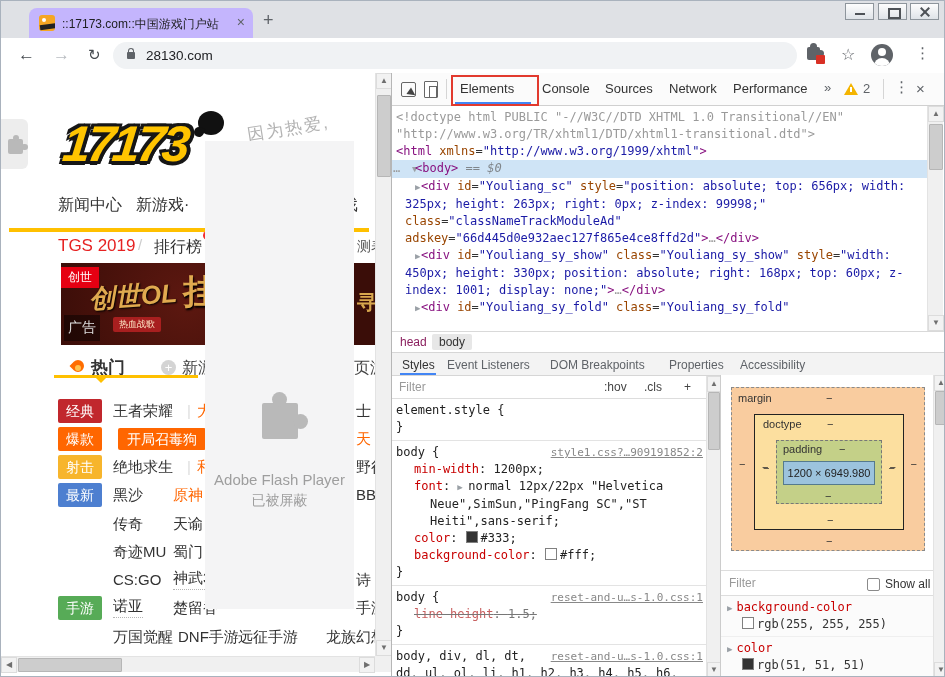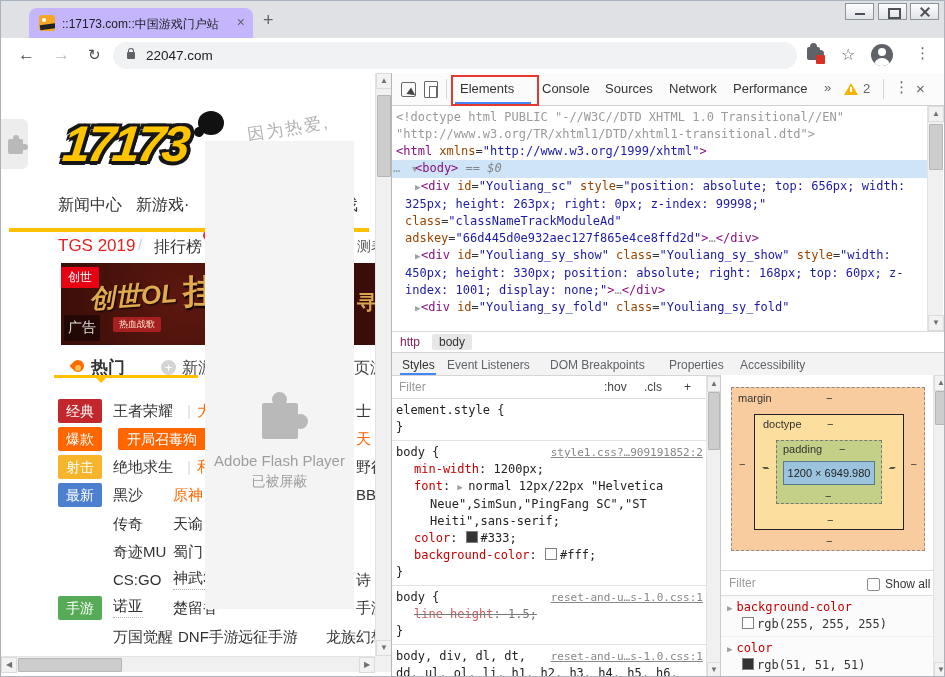--- a/index.html
+++ b/index.html
@@ -76,21 +76,21 @@
   .tab-caret{position:absolute;left:95px;top:305px;width:0;height:0;border-left:5px solid transparent;border-right:5px solid transparent;border-top:5px solid #ffc000;}
   .prow{position:absolute;left:0;width:374px;height:26px;line-height:26px;font-size:15px;color:#333;}
   .pbadge{position:absolute;left:57px;top:1px;width:44px;height:24px;line-height:24px;text-align:center;color:#fff;font-size:14px;border-radius:2px;}
   .pitem{position:absolute;top:0;white-space:nowrap;}
   .pitem.or{color:#f60;} .pitem.sep{color:#ddd;} .pitem.dot{border-bottom:1px dotted #b5b5b5;line-height:22px;}
   .pitem.pbtn{background:#f60;color:#fff;font-size:14px;line-height:22px;padding:0 9px;top:2px;border-radius:2px;}
   .pright{position:absolute;left:355px;top:0;width:19px;overflow:hidden;white-space:nowrap;}
   .pright.or{color:#f60;}
   .flash-overlay{position:absolute;left:204px;top:68px;width:149px;height:468px;background:#f4f4f5;z-index:5;}
   .flash-overlay .puz{width:36px;height:36px;margin:262px auto 0 auto;}
-  .fo-t1{display:block;text-align:center;margin-top:13px;font-size:15px;color:#9e9e9e;}
+  .fo-t1{display:block;text-align:center;margin-top:32px;font-size:15px;color:#9e9e9e;}
   .fo-t2{display:block;text-align:center;margin-top:4px;font-size:14px;color:#9e9e9e;}
 
   
   .sbtn{position:absolute;width:16px;height:16px;background:#f2f2f2;border:1px solid #dcdcdc;box-sizing:border-box;color:#6f6f6f;font-size:8px;line-height:14px;text-align:center;}
   .sthumb{position:absolute;background:#cdcdcd;border:1px solid #b6b6b6;box-sizing:border-box;border-radius:1px;}
   .page-vsb{position:absolute;left:374px;top:0;width:16px;height:583px;background:#f0f0f0;border-left:1px solid #e3e3e3;box-sizing:border-box;z-index:7;}
   .page-hsb{position:absolute;left:0;top:583px;width:374px;height:16px;background:#f0f0f0;border-top:1px solid #e3e3e3;box-sizing:border-box;z-index:7;}
   .sb-corner{position:absolute;left:374px;top:583px;width:16px;height:16px;background:#f0f0f0;z-index:7;}
 
   
@@ -189,21 +189,21 @@
       <span class="wbtn"><span class="g-x1"></span><span class="g-x2"></span></span>
     </div>
   </div>
 
   <div class="toolbar">
     <span class="nav-ic ic-back">←</span>
     <span class="nav-ic ic-fwd">→</span>
     <span class="nav-ic ic-reload">↻</span>
     <div class="omnibox">
       <span class="lock"></span>
-      <span class="url">22047.com</span>
+      <span class="url">28130.com</span>
     </div>
     <span class="ext-puzzle"></span>
     <span class="ext-badge"></span>
     <span class="ic-star">☆</span>
     <span class="avatar"></span>
     <span class="ic-dots">⋮</span>
   </div>
 
   <div id="pagearea">
     <div class="edge-chip">
@@ -341,21 +341,21 @@
         <div class="dom-line l2"><span class="arr">▶</span><span class="tk-t">&lt;div</span><span class="tk-a"> id</span><span class="tk-p">=</span><span class="tk-v">"Youliang_sy_show"</span><span class="tk-a"> class</span><span class="tk-p">=</span><span class="tk-v">"Youliang_sy_show"</span><span class="tk-a"> style</span><span class="tk-p">=</span><span class="tk-v">"width: 450px; height: 330px; position: absolute; right: 168px; top: 60px; z-index: 1001; display: none;"</span><span class="tk-t">&gt;</span><span class="tk-g">…</span><span class="tk-t">&lt;/div&gt;</span></div>
         <div class="dom-line l2"><span class="arr">▶</span><span class="tk-t">&lt;div</span><span class="tk-a"> id</span><span class="tk-p">=</span><span class="tk-v">"Youliang_sy_fold"</span><span class="tk-a"> class</span><span class="tk-p">=</span><span class="tk-v">"Youliang_sy_fold"</span></div>
       </div>
     <div class="dom-vsb">
       <span class="sbtn" style="left:0;top:0">▲</span>
       <span class="sthumb" style="left:1px;top:18px;width:14px;height:46px"></span>
       <span class="sbtn" style="left:0;bottom:0">▼</span>
     </div>
 
     <div class="crumbs">
-      <span class="crumb-html">http</span>
+      <span class="crumb-html">head</span>
       <span class="crumb-body">body</span>
     </div>
 
     <div class="subtabs">
       <span class="subtab on" style="left:10px">Styles</span>
       <span class="subtab" style="left:55px">Event Listeners</span>
       <span class="subtab" style="left:158px">DOM Breakpoints</span>
       <span class="subtab" style="left:277px">Properties</span>
       <span class="subtab" style="left:348px">Accessibility</span>
       <span class="subtab-line"></span>

